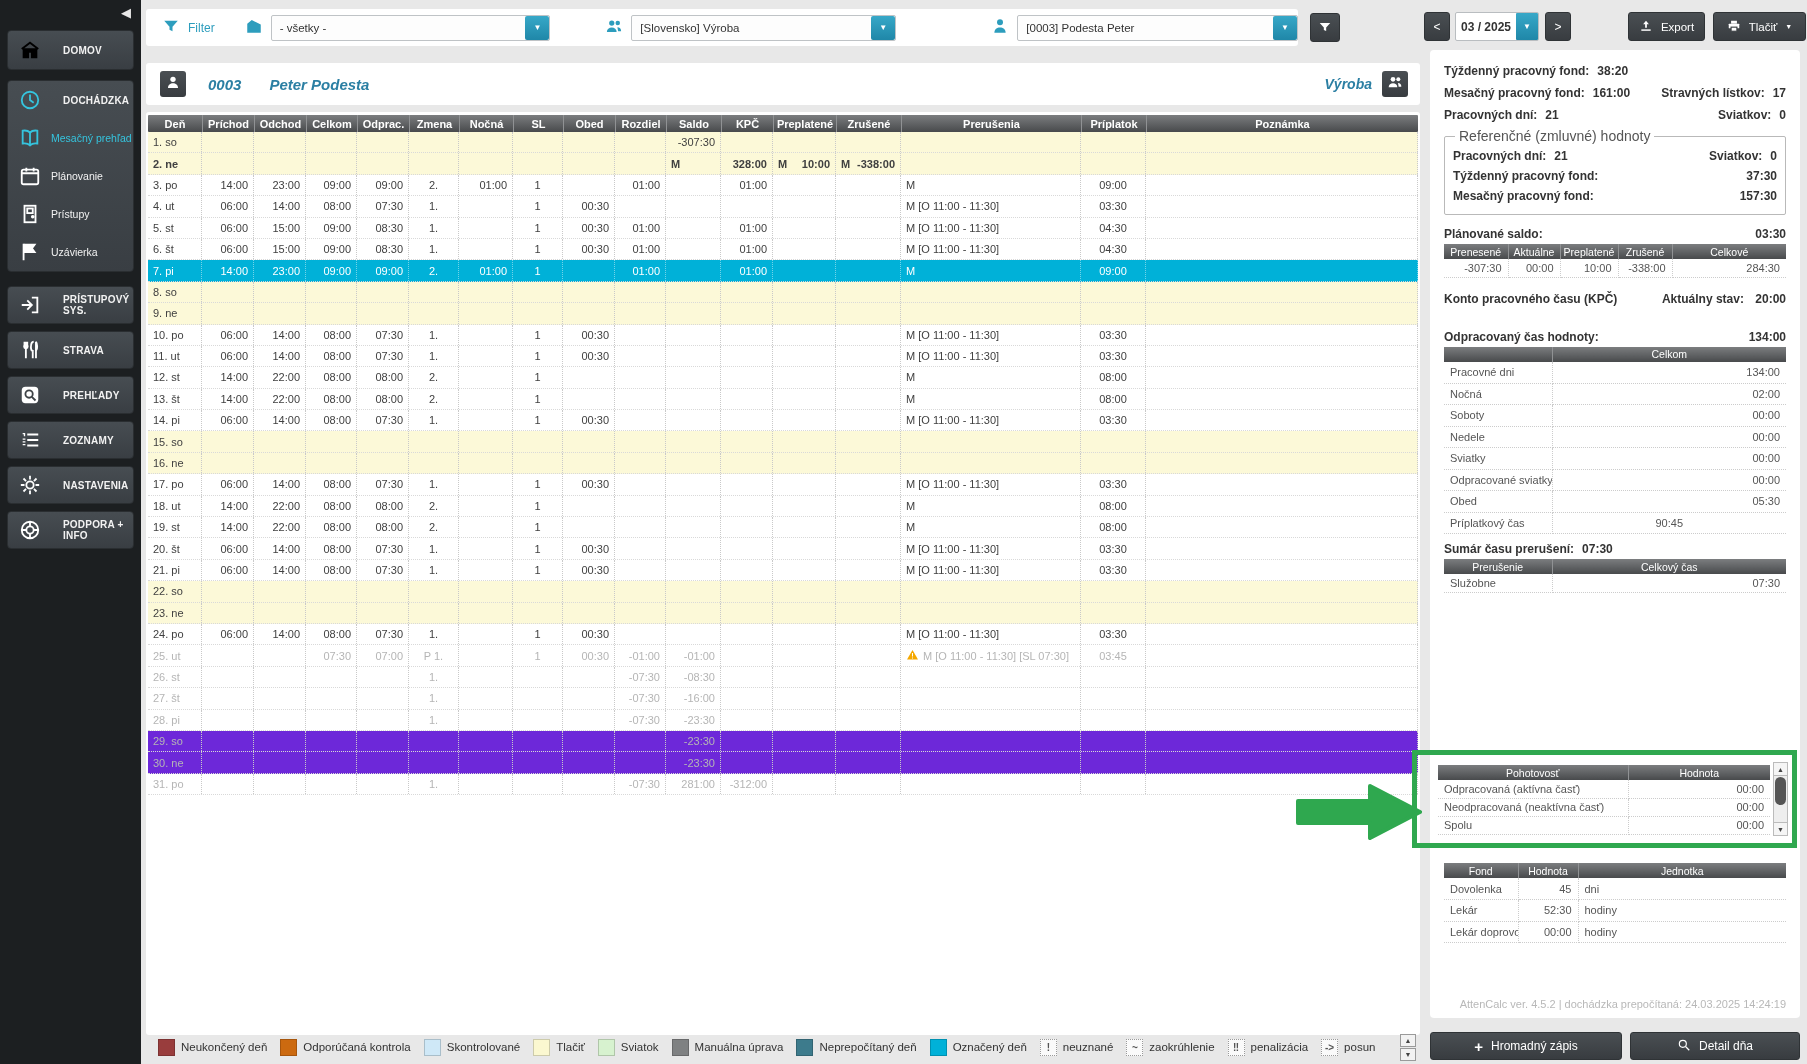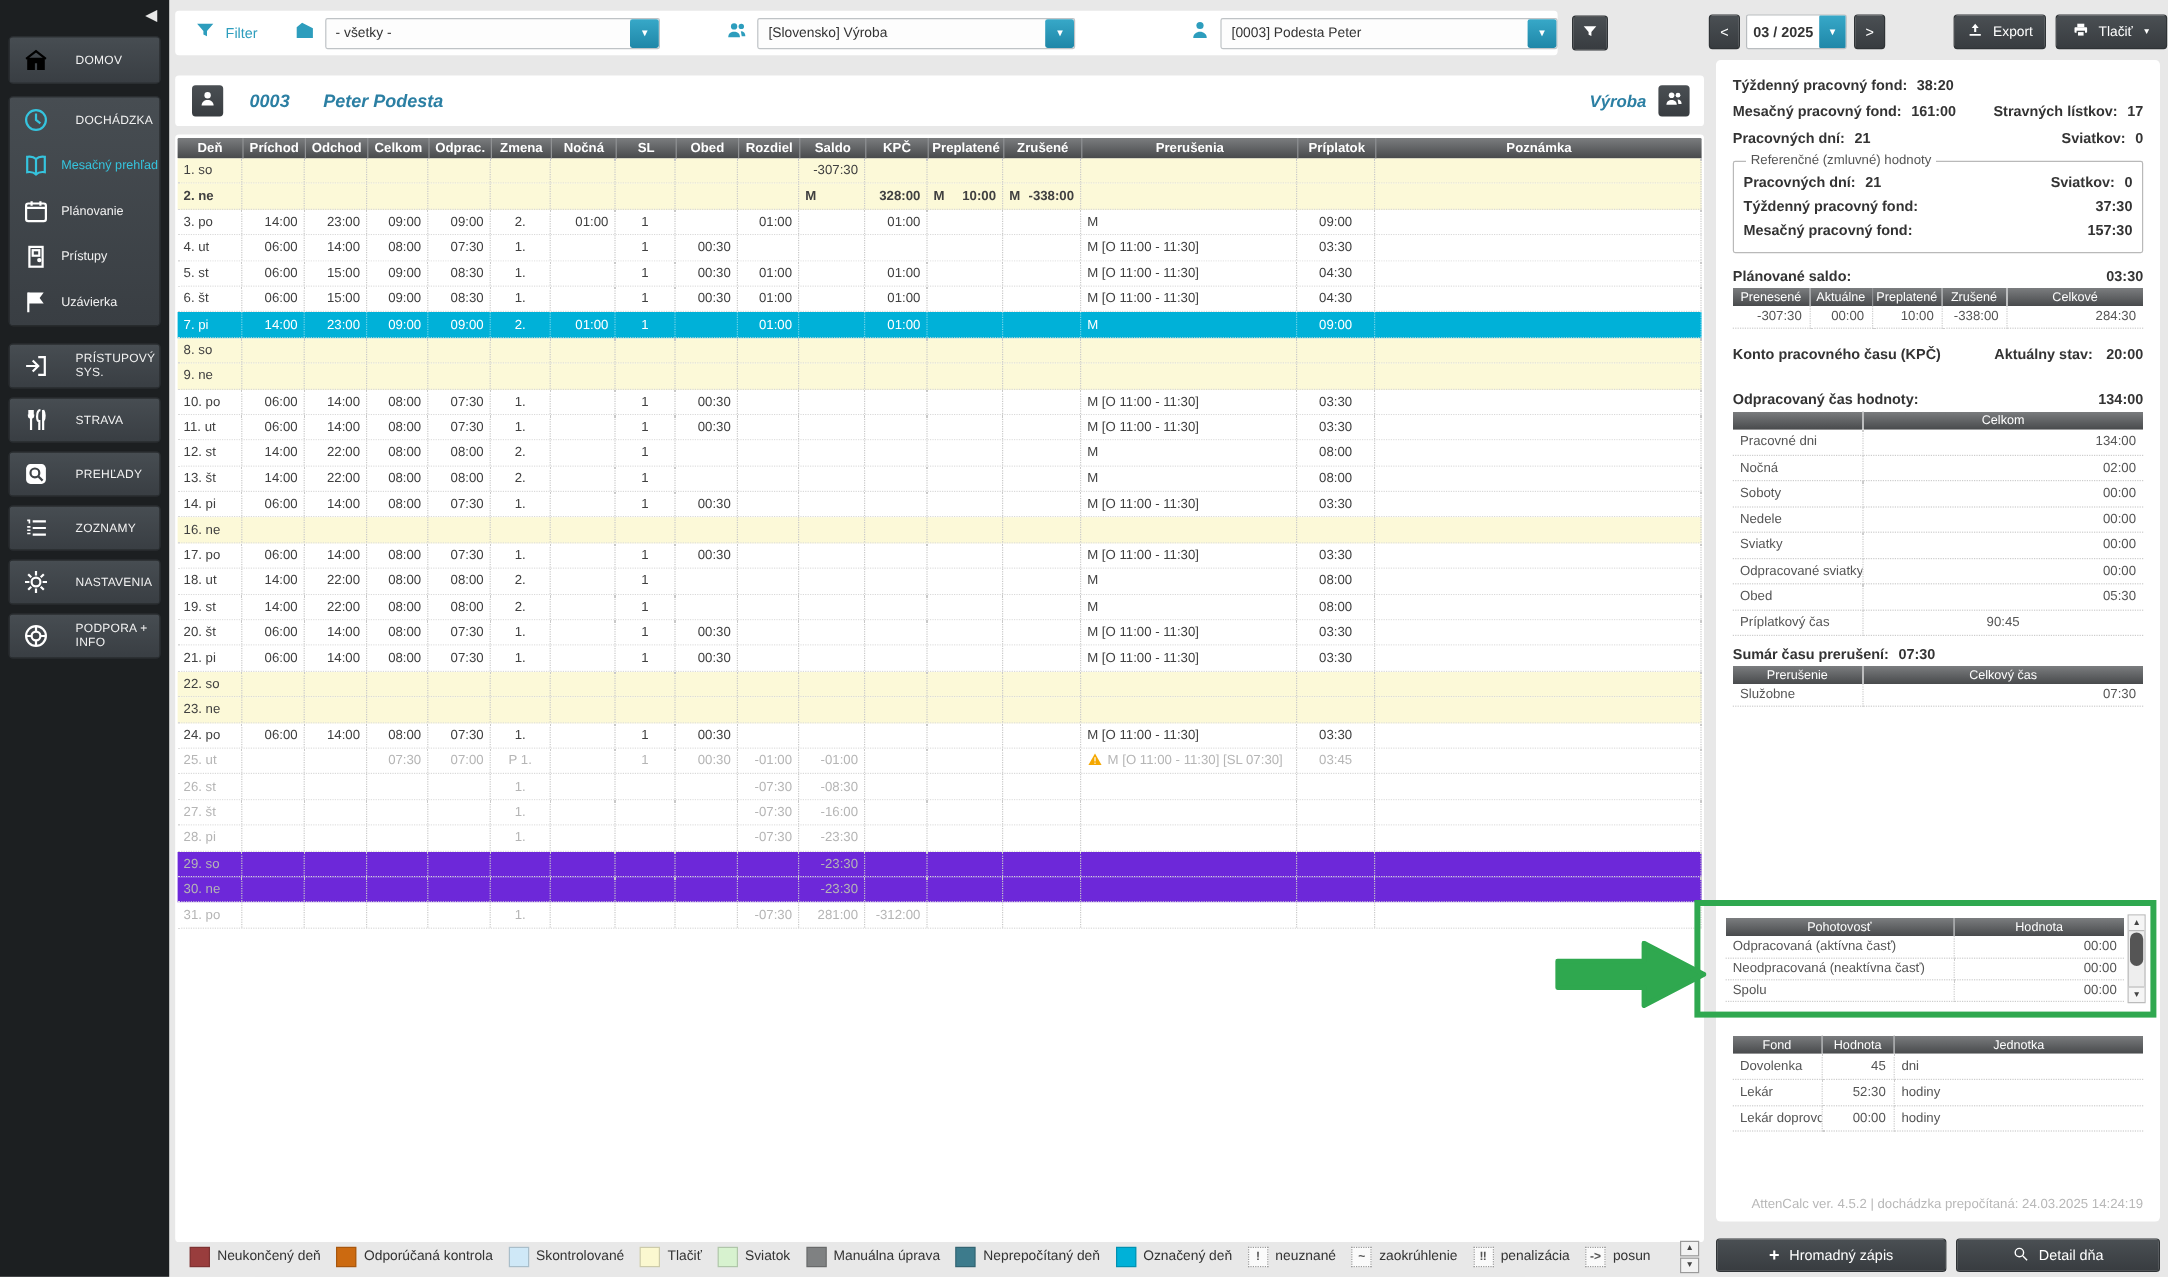--- a/index.html
+++ b/index.html
@@ -5,21 +5,21 @@
   * { margin:0; padding:0; box-sizing:border-box; }
   html,body { width:1807px; height:1064px; overflow:hidden; background:#e8e8e8;
               font-family:"Liberation Sans","DejaVu Sans",sans-serif; }
 
   
   #sidebar { position:absolute; left:0; top:0; width:141px; height:1064px; background:#1c1f21; }
   #collapse { position:absolute; right:10px; top:5px; color:#e8e8e8; font-size:13px; cursor:pointer; }
   .tile { position:absolute; left:7px; width:127px; border-radius:4px;
           background:linear-gradient(#474d52,#393e43); border:1px solid #2a2e31; }
   .srow { display:flex; align-items:center; height:38px; padding-left:10px; gap:9px; cursor:pointer; }
-  .srow .lbl { color:#f2f2f2; font-size:10px; font-weight:normal; letter-spacing:.2px;padding-left:12px; }
+  .srow .lbl { color:#f2f2f2; font-size:10px; font-weight:bold; letter-spacing:.2px;padding-left:12px; }
   .srow .sublbl { color:#f2f2f2; font-size:10.5px; font-weight:normal; }
   .srow.active .sublbl { color:#35c4de; }
   .sicon { width:24px; height:24px; display:flex; align-items:center; justify-content:center; flex:0 0 24px; }
   .sicon svg { width:22px; height:22px; }
 
   
   #topbar { position:absolute; left:146px; top:9px; width:1152px; height:37px; background:#fff;
             border-radius:3px; display:flex; align-items:center; }
   .ticon svg { width:18px; height:18px; }
   #filter-label { color:#2d9dbd; font-size:12px; margin-left:8px; }
@@ -88,21 +88,21 @@
            display:flex; align-items:center; justify-content:center; cursor:pointer; }
 
   
   #right-card { position:absolute; left:1430px; top:50px; width:370px; height:968px; background:#fff;
                 border-radius:4px; padding:10px 14px 0 14px; }
   .statline { display:flex; height:22px; align-items:center; font-size:12px; font-weight:bold; color:#333; }
   .statline .v { margin-left:8px; }
   .statline .rgt { margin-left:auto; display:flex; }
   .statline .rgt .v { margin-left:8px; }
   #ref-fieldset { margin-top:2px; border:1px solid #b9b9b9; border-radius:2px; padding:2px 8px 8px 8px; }
-  #ref-fieldset legend { font-size:11px; color:#555; padding:0 4px; margin-left:2px; }
+  #ref-fieldset legend { font-size:14px; color:#555; padding:0 4px; margin-left:2px; }
   .secline { display:flex; margin-top:12px; font-size:12px; font-weight:bold; color:#333; align-items:center; }
   .secline .rv { margin-left:auto; }
   table.mini { width:100%; border-collapse:collapse; table-layout:fixed; margin-top:3px; }
   table.mini th { background:linear-gradient(#7b7d7f,#484a4c); color:#fff; font-size:10.5px; font-weight:normal;
                   height:15px; border-left:1px solid #909294; overflow:hidden; white-space:nowrap; }
   table.mini th:first-child { border-left:none; }
   table.mini td { font-size:11px; color:#555; height:18px; border-bottom:1px dotted #ccc;
                   border-right:1px dotted #ccc; padding:0 6px; overflow:hidden; white-space:nowrap; }
   table.mini td:last-child { border-right:none; }
   table.mini.tall td { height:21.5px; }
@@ -635,20 +635,39 @@
         <div class="c r" style="width: 51px; flex: 0 0 51px;"></div>
         <div class="c r" style="width: 55px; flex: 0 0 55px;"></div>
         <div class="c r" style="width: 52px; flex: 0 0 52px;"></div>
         <div class="c r" style="width: 63px; flex: 0 0 63px;"></div>
         <div class="c r" style="width: 65px; flex: 0 0 65px;"></div>
         <div class="c l" style="width: 180px; flex: 0 0 180px;">M [O 11:00 - 11:30]</div>
         <div class="c ct" style="width: 65px; flex: 0 0 65px;">03:30</div>
         <div class="c l" style="flex: 1 1 0%;"></div>
       </div>
       <div class="grow we">
+        <div class="c l" style="width: 54px; flex: 0 0 54px;">15. so</div>
+        <div class="c r" style="width: 52px; flex: 0 0 52px;"></div>
+        <div class="c r" style="width: 52px; flex: 0 0 52px;"></div>
+        <div class="c r" style="width: 51px; flex: 0 0 51px;"></div>
+        <div class="c r" style="width: 52px; flex: 0 0 52px;"></div>
+        <div class="c ct" style="width: 50px; flex: 0 0 50px;"></div>
+        <div class="c r" style="width: 54px; flex: 0 0 54px;"></div>
+        <div class="c ct" style="width: 50px; flex: 0 0 50px;"></div>
+        <div class="c r" style="width: 52px; flex: 0 0 52px;"></div>
+        <div class="c r" style="width: 51px; flex: 0 0 51px;"></div>
+        <div class="c r" style="width: 55px; flex: 0 0 55px;"></div>
+        <div class="c r" style="width: 52px; flex: 0 0 52px;"></div>
+        <div class="c r" style="width: 63px; flex: 0 0 63px;"></div>
+        <div class="c r" style="width: 65px; flex: 0 0 65px;"></div>
+        <div class="c l" style="width: 180px; flex: 0 0 180px;"></div>
+        <div class="c ct" style="width: 65px; flex: 0 0 65px;"></div>
+        <div class="c l" style="flex: 1 1 0%;"></div>
+      </div>
+      <div class="grow we">
         <div class="c l" style="width: 54px; flex: 0 0 54px;">16. ne</div>
         <div class="c r" style="width: 52px; flex: 0 0 52px;"></div>
         <div class="c r" style="width: 52px; flex: 0 0 52px;"></div>
         <div class="c r" style="width: 51px; flex: 0 0 51px;"></div>
         <div class="c r" style="width: 52px; flex: 0 0 52px;"></div>
         <div class="c ct" style="width: 50px; flex: 0 0 50px;"></div>
         <div class="c r" style="width: 54px; flex: 0 0 54px;"></div>
         <div class="c ct" style="width: 50px; flex: 0 0 50px;"></div>
         <div class="c r" style="width: 52px; flex: 0 0 52px;"></div>
         <div class="c r" style="width: 51px; flex: 0 0 51px;"></div>

